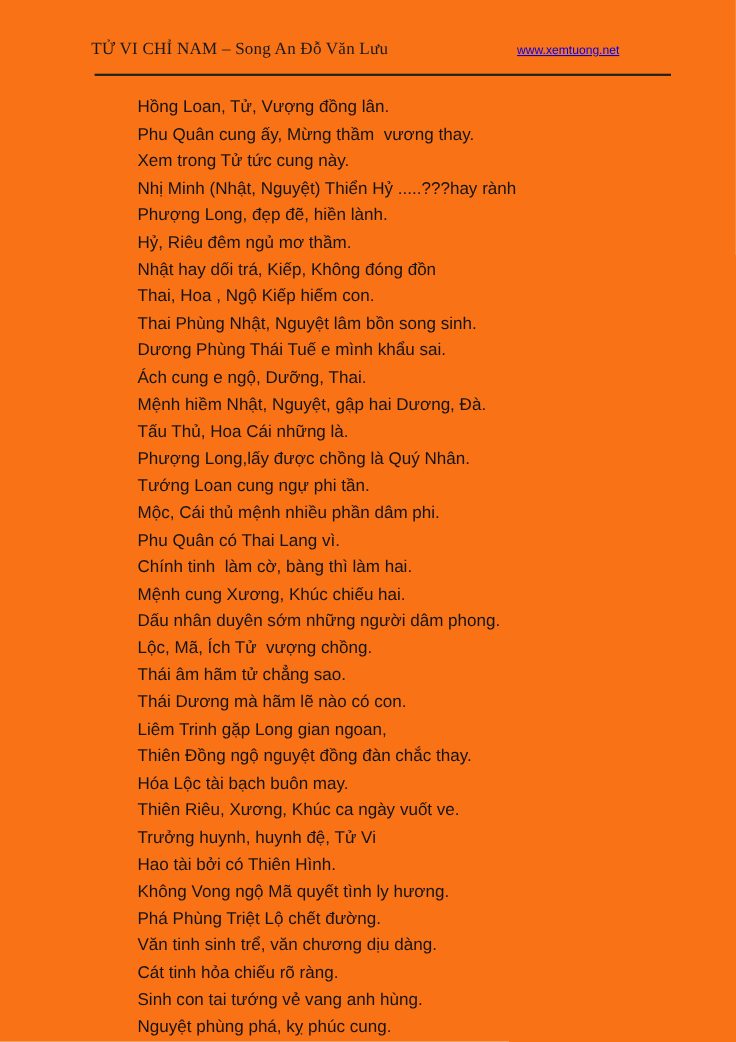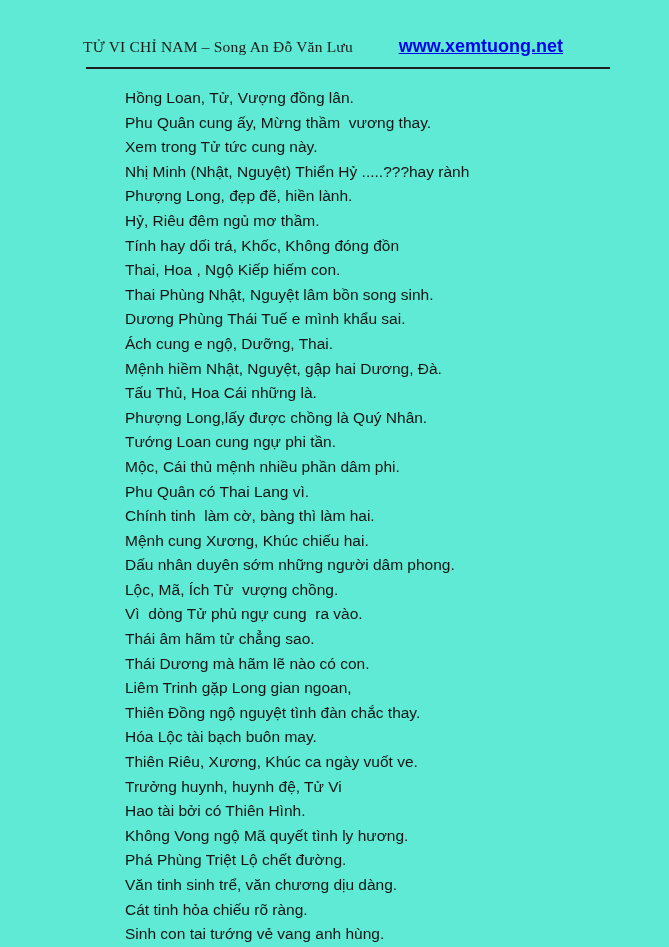--- a/index.html
+++ b/index.html
@@ -6,41 +6,41 @@
   body {
     width: 669px; height: 947px;
     background: #ffffff;
     font-family: "Liberation Serif", serif;
     color: #1a1a1a;
     overflow: hidden;
   }
   .page {
     position: relative;
     width: 669px; height: 947px;
-    background: #5eead4;
+    background: #f97316;
   }
   .header {
     position: absolute;
     left: 83px; top: 36px;
     width: 480px;
     display: flex;
     justify-content: space-between;
     align-items: baseline;
   }
   .header-title {
     font-family: "Liberation Serif", serif;
     font-size: 15.5px;
     letter-spacing: 0.2px;
     color: #1a1a1a;
     white-space: nowrap;
   }
   .site-link {
     font-family: "Liberation Sans", sans-serif;
-    font-weight: 700;
-    font-size: 18px;
+    font-weight: 400;
+    font-size: 11px;
     color: #0000ee;
     text-decoration: underline;
     cursor: pointer;
     white-space: nowrap;
   }
   .header-divider {
     position: absolute;
     left: 86px; top: 67px;
     width: 524px; height: 2px;
     background: #1f1f1f;
@@ -71,40 +71,39 @@
 
   <div class="header-divider"></div>
 
   <div class="verse-block">
     <p>Hồng Loan, Tử, Vượng đồng lân.</p>
     <p>Phu Quân cung ấy, Mừng thầm  vương thay.</p>
     <p>Xem trong Tử tức cung này.</p>
     <p>Nhị Minh (Nhật, Nguyệt) Thiển Hỷ .....???hay rành</p>
     <p>Phượng Long, đẹp đẽ, hiền lành.</p>
     <p>Hỷ, Riêu đêm ngủ mơ thầm.</p>
-    <p>Tính hay dối trá, Khốc, Không đóng đồn</p>
+    <p>Nhật hay dối trá, Kiếp, Không đóng đồn</p>
     <p>Thai, Hoa , Ngộ Kiếp hiếm con.</p>
     <p>Thai Phùng Nhật, Nguyệt lâm bồn song sinh.</p>
     <p>Dương Phùng Thái Tuế e mình khẩu sai.</p>
     <p>Ách cung e ngộ, Dưỡng, Thai.</p>
     <p>Mệnh hiềm Nhật, Nguyệt, gập hai Dương, Đà.</p>
     <p>Tấu Thủ, Hoa Cái những là.</p>
     <p>Phượng Long,lấy được chồng là Quý Nhân.</p>
     <p>Tướng Loan cung ngự phi tần.</p>
     <p>Mộc, Cái thủ mệnh nhiều phần dâm phi.</p>
     <p>Phu Quân có Thai Lang vì.</p>
     <p>Chính tinh  làm cờ, bàng thì làm hai.</p>
     <p>Mệnh cung Xương, Khúc chiếu hai.</p>
     <p>Dấu nhân duyên sớm những người dâm phong.</p>
     <p>Lộc, Mã, Ích Tử  vượng chồng.</p>
-    <p>Vì  dòng Tử phủ ngự cung  ra vào.</p>
     <p>Thái âm hãm tử chẳng sao.</p>
     <p>Thái Dương mà hãm lẽ nào có con.</p>
     <p>Liêm Trinh gặp Long gian ngoan,</p>
-    <p>Thiên Đồng ngộ nguyệt tình đàn chắc thay.</p>
+    <p>Thiên Đồng ngộ nguyệt đồng đàn chắc thay.</p>
     <p>Hóa Lộc tài bạch buôn may.</p>
     <p>Thiên Riêu, Xương, Khúc ca ngày vuốt ve.</p>
     <p>Trưởng huynh, huynh đệ, Tử Vi</p>
     <p>Hao tài bởi có Thiên Hình.</p>
     <p>Không Vong ngộ Mã quyết tình ly hương.</p>
     <p>Phá Phùng Triệt Lộ chết đường.</p>
     <p>Văn tinh sinh trể, văn chương dịu dàng.</p>
     <p>Cát tinh hỏa chiếu rõ ràng.</p>
     <p>Sinh con tai tướng vẻ vang anh hùng.</p>
     <p>Nguyệt phùng phá, kỵ phúc cung.</p>

